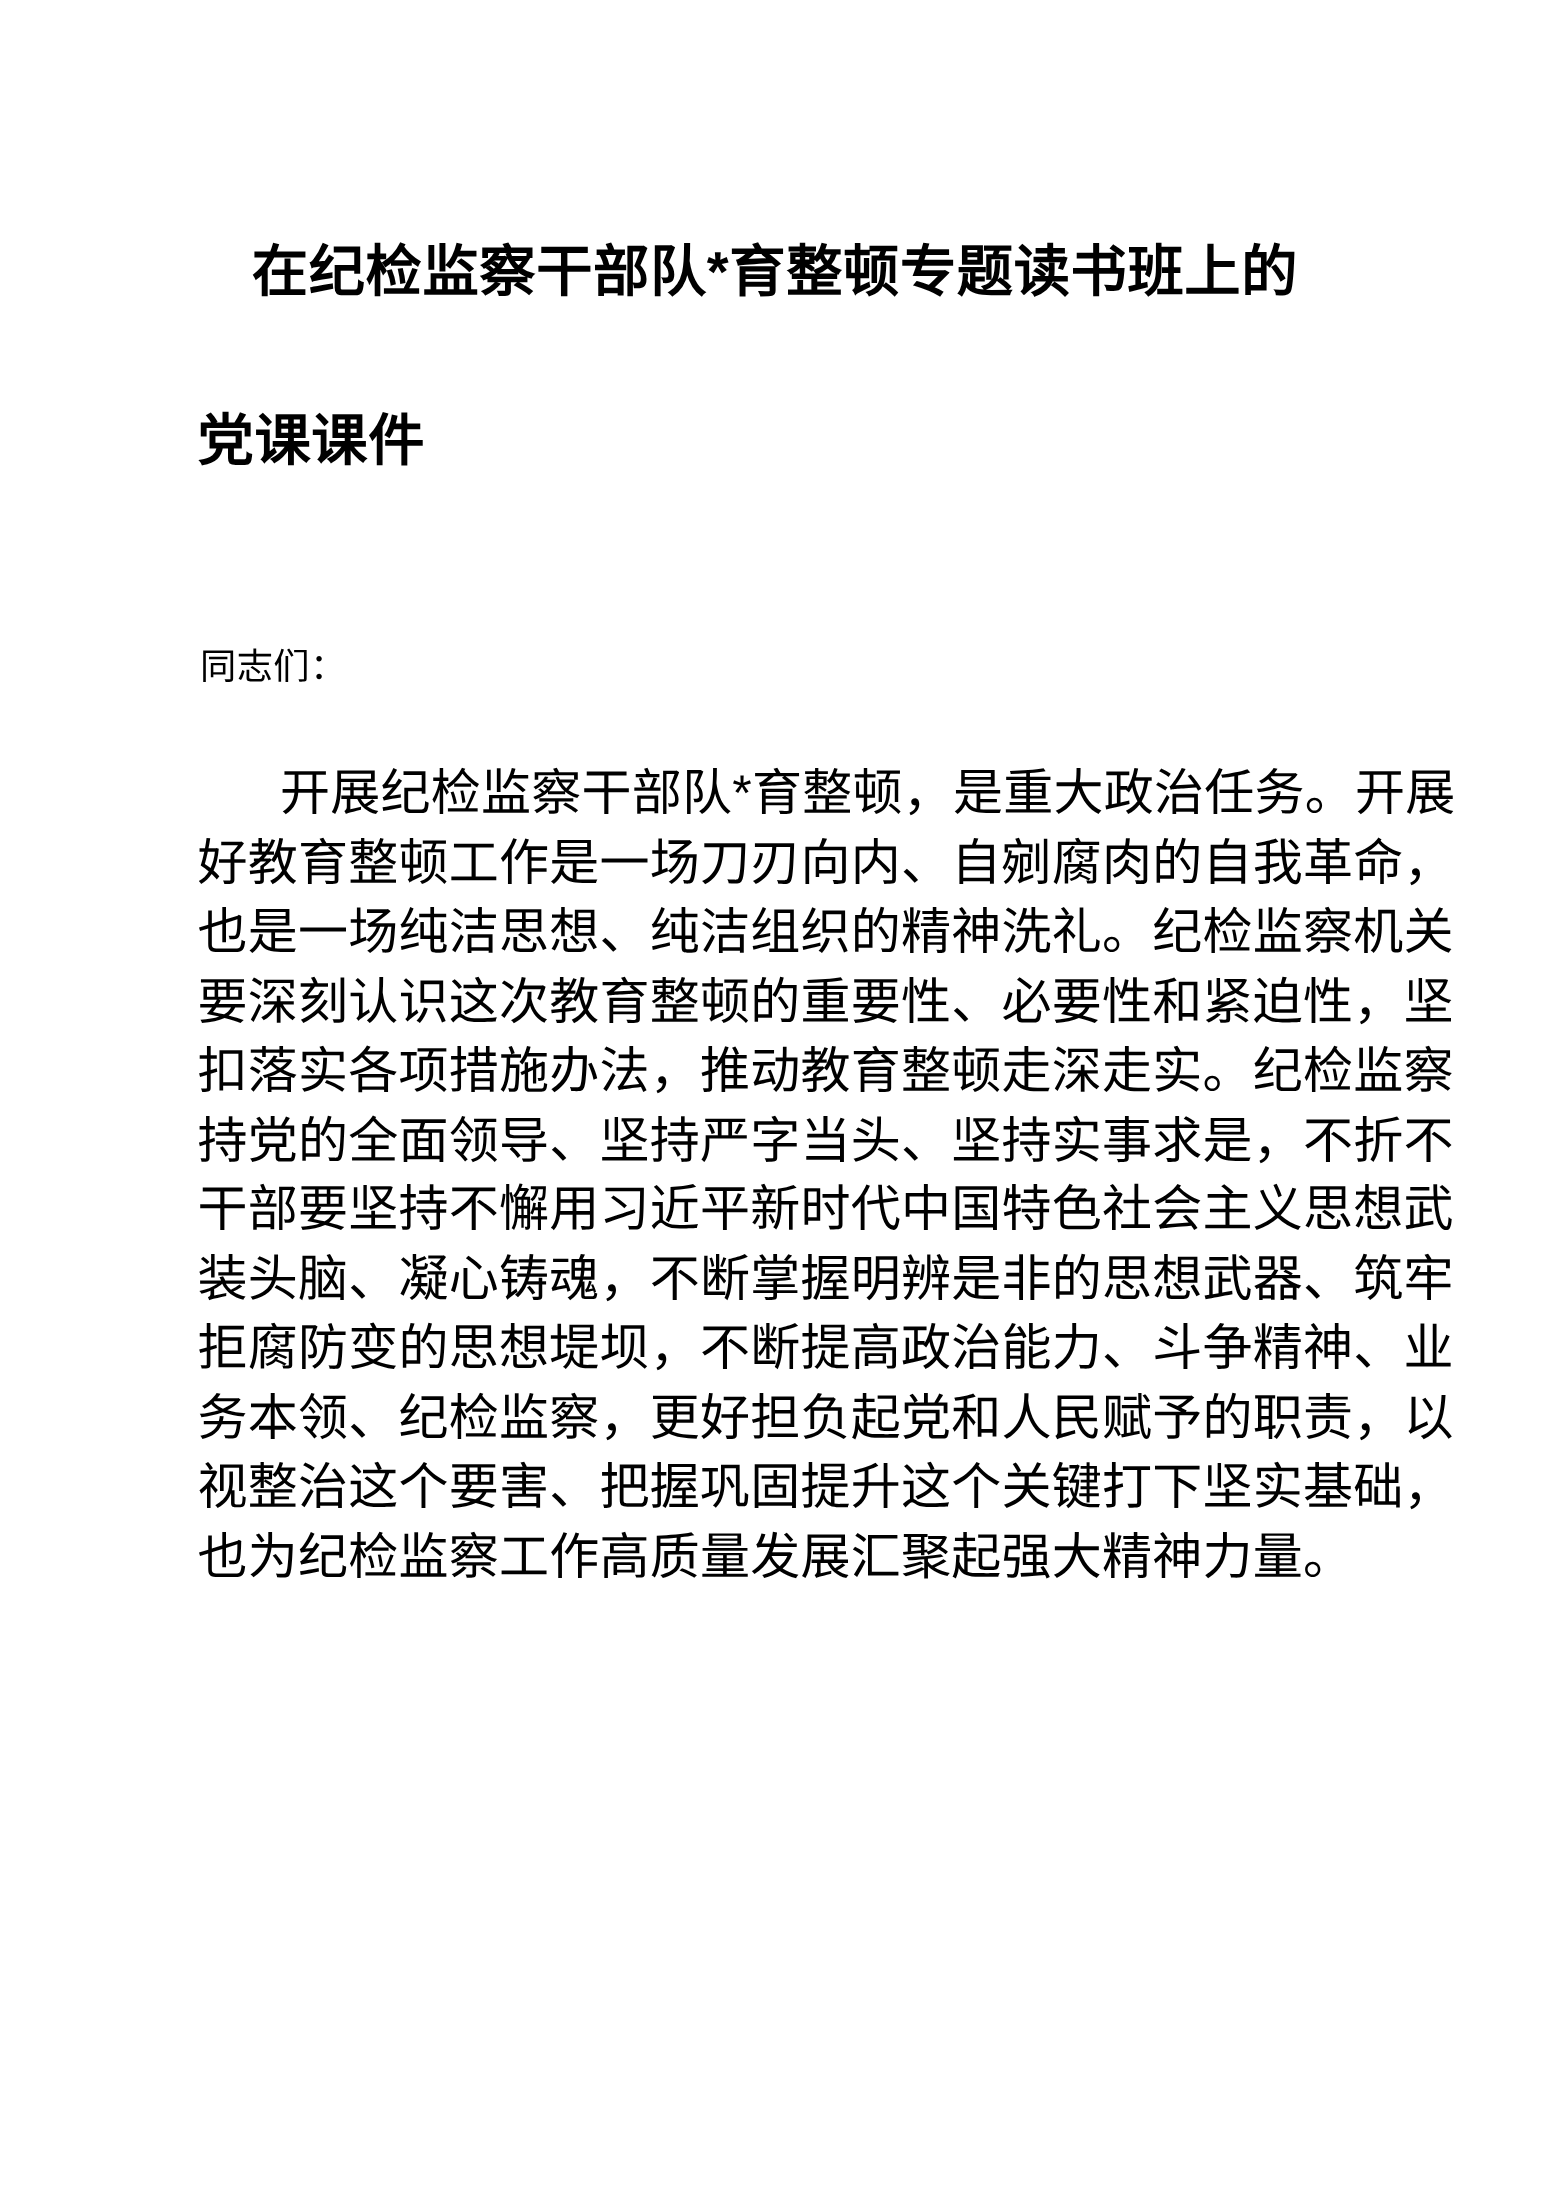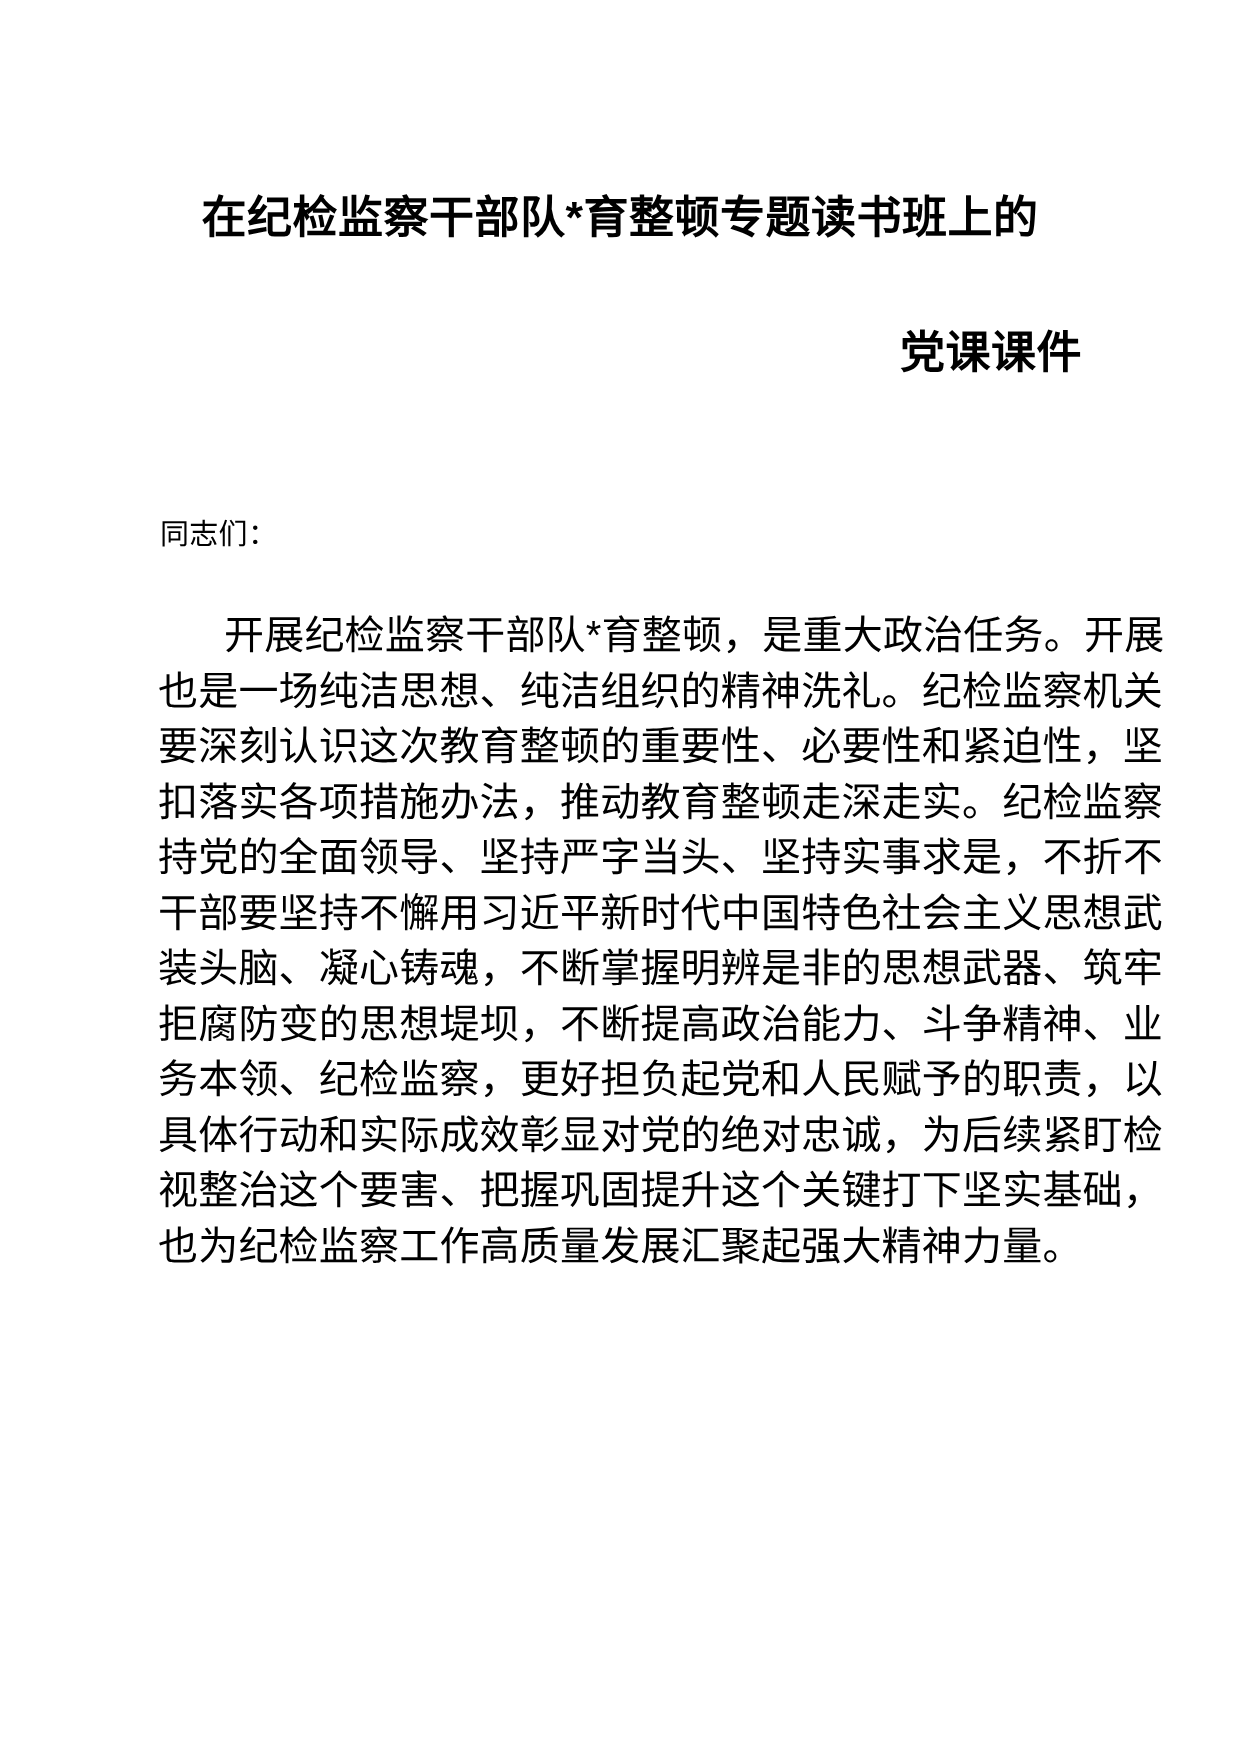--- a/index.html
+++ b/index.html
@@ -41,21 +41,21 @@
     margin: 0;
   }
   .doc-title .title-line {
     display: block;
     white-space: nowrap;
   }
   .doc-title .title-line-1 {
     text-align: center;
   }
   .doc-title .title-line-2 {
-    text-align: right;
+    text-align: left;
   }
 
   
   .body-block {
     margin-top: 86px;
   }
   .salutation {
     font-size: 29px;
     line-height: 56px;
     color: #000;
@@ -90,28 +90,28 @@
       <span class="title-line title-line-1">在纪检监察干部队*育整顿专题读书班上的</span>
       <span class="title-line title-line-2">党课课件</span>
     </h1>
 
     <div class="body-block">
 
       <p class="salutation">同志们：</p>
 
       <div class="para">
         <span class="ln ln-indent">开展纪检监察干部队*育整顿，是重大政治任务。开展</span>
+        <span class="ln">好教育整顿工作是一场刀刃向内、自剜腐肉的自我革命，</span>
         <span class="ln">也是一场纯洁思想、纯洁组织的精神洗礼。纪检监察机关</span>
         <span class="ln">要深刻认识这次教育整顿的重要性、必要性和紧迫性，坚</span>
         <span class="ln">扣落实各项措施办法，推动教育整顿走深走实。纪检监察</span>
         <span class="ln">持党的全面领导、坚持严字当头、坚持实事求是，不折不</span>
         <span class="ln">干部要坚持不懈用习近平新时代中国特色社会主义思想武</span>
         <span class="ln">装头脑、凝心铸魂，不断掌握明辨是非的思想武器、筑牢</span>
         <span class="ln">拒腐防变的思想堤坝，不断提高政治能力、斗争精神、业</span>
         <span class="ln">务本领、纪检监察，更好担负起党和人民赋予的职责，以</span>
-        <span class="ln">具体行动和实际成效彰显对党的绝对忠诚，为后续紧盯检</span>
         <span class="ln">视整治这个要害、把握巩固提升这个关键打下坚实基础，</span>
         <span class="ln ln-last">也为纪检监察工作高质量发展汇聚起强大精神力量。</span>
       </div>
 
     </div>
   </div>
 </div>
 
 </body></html>

